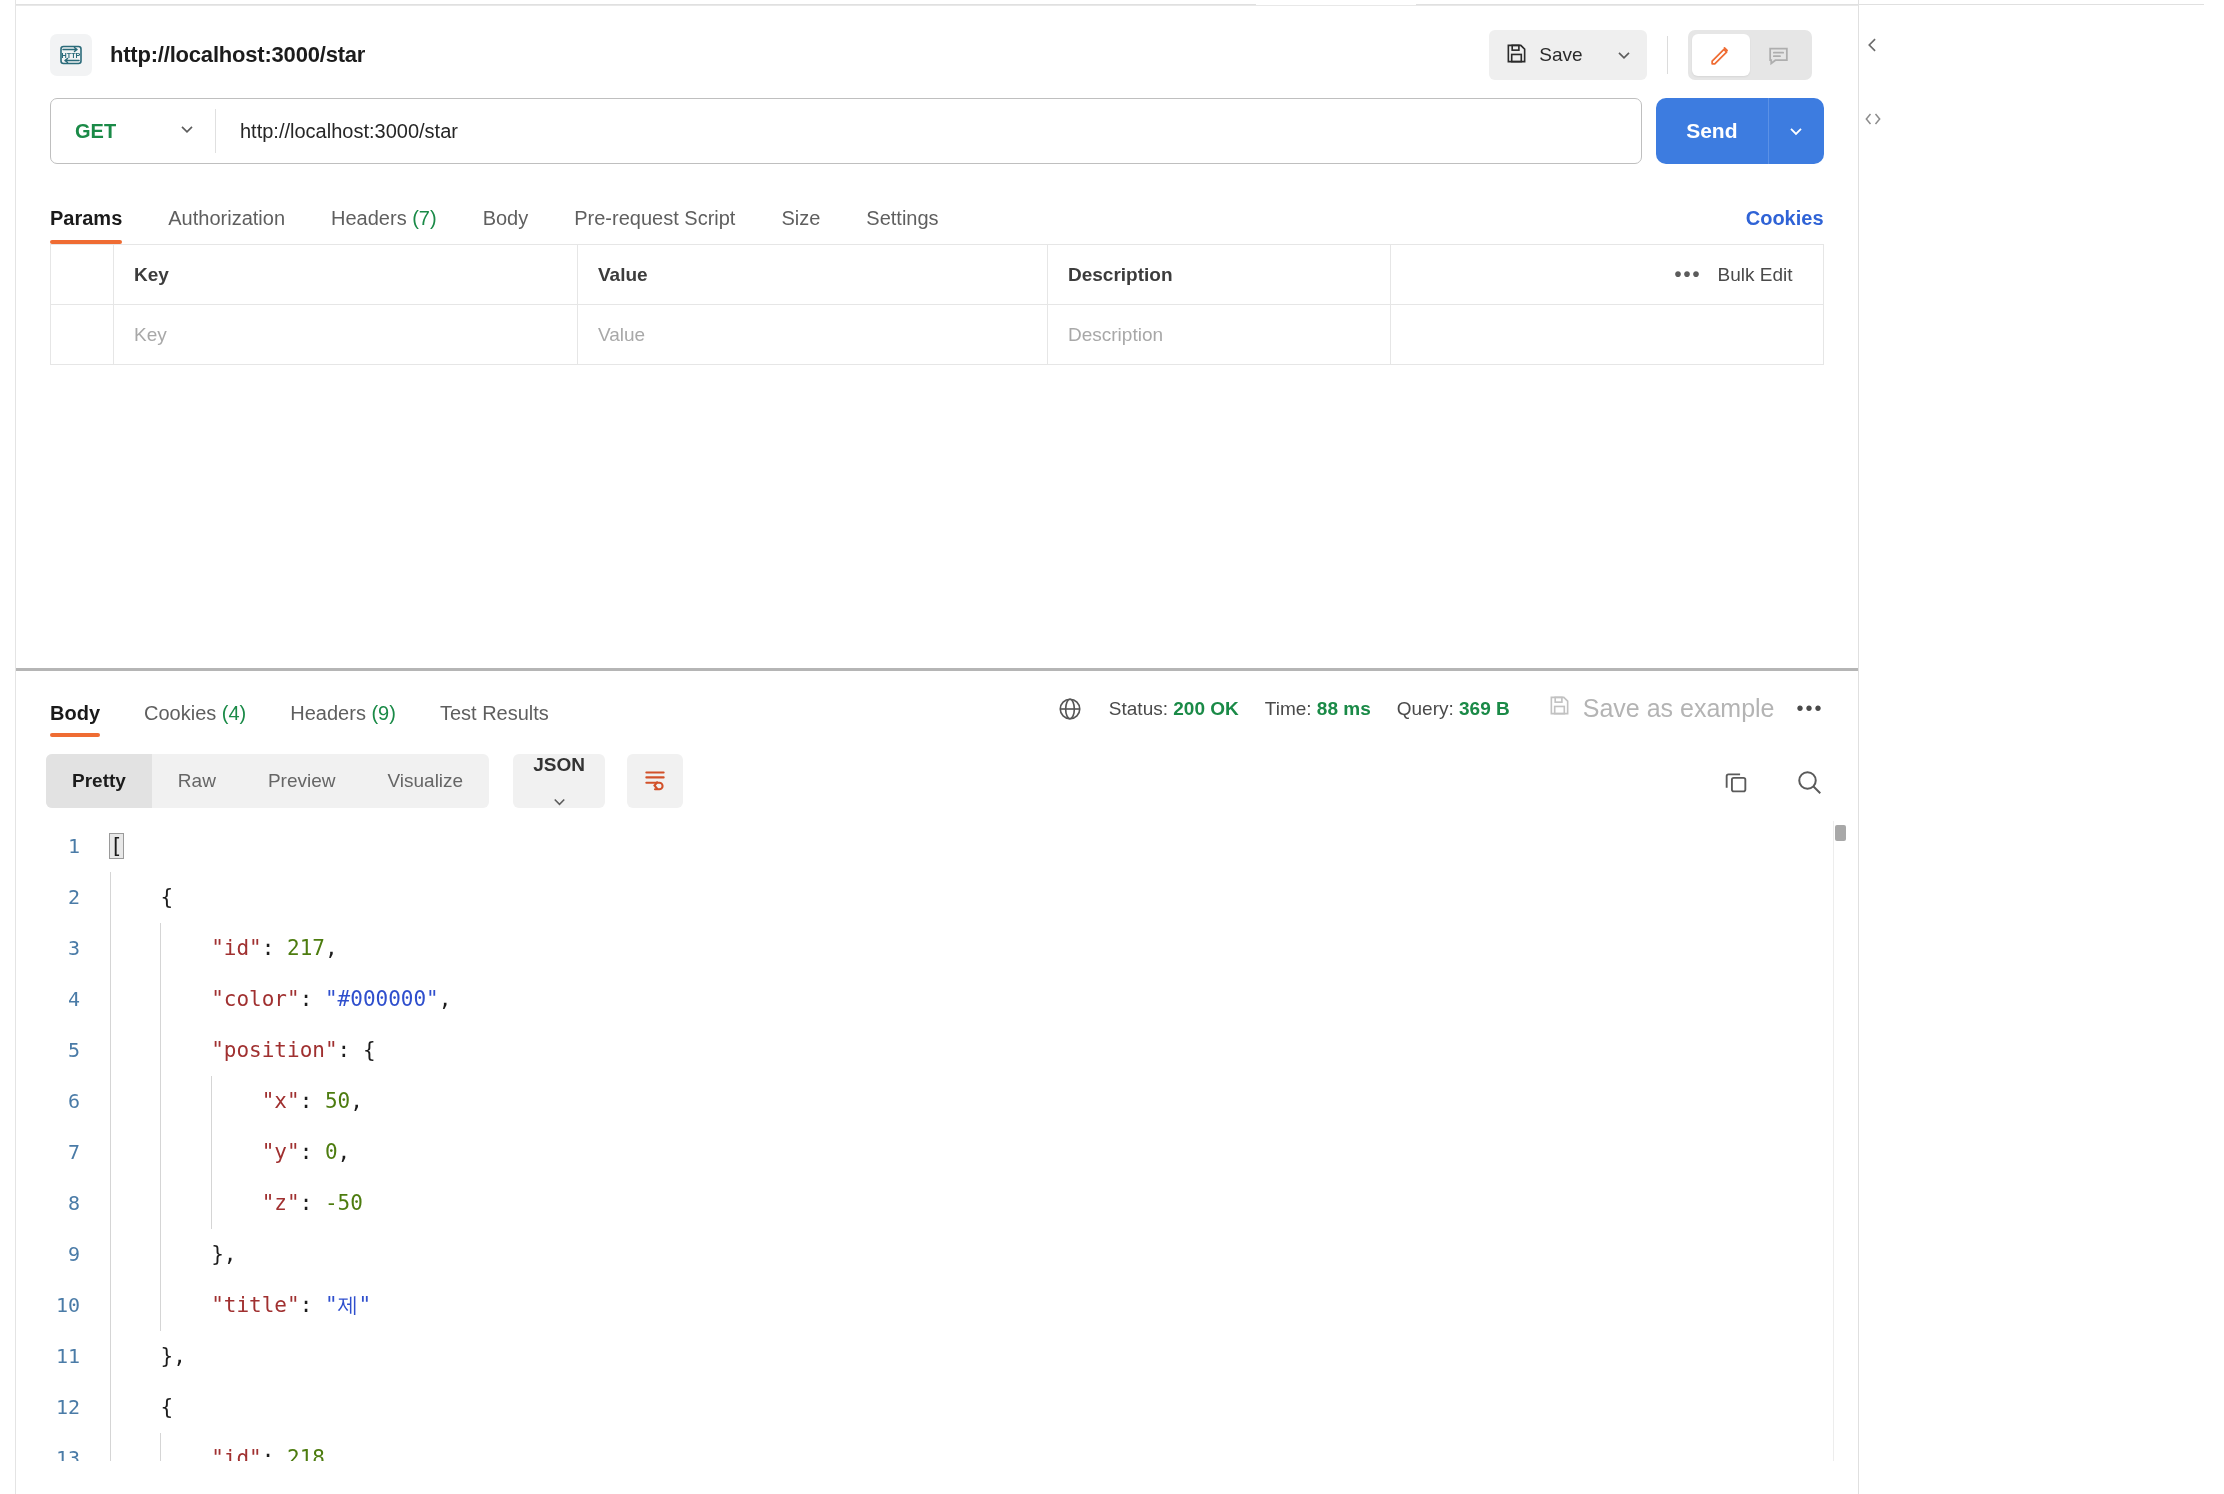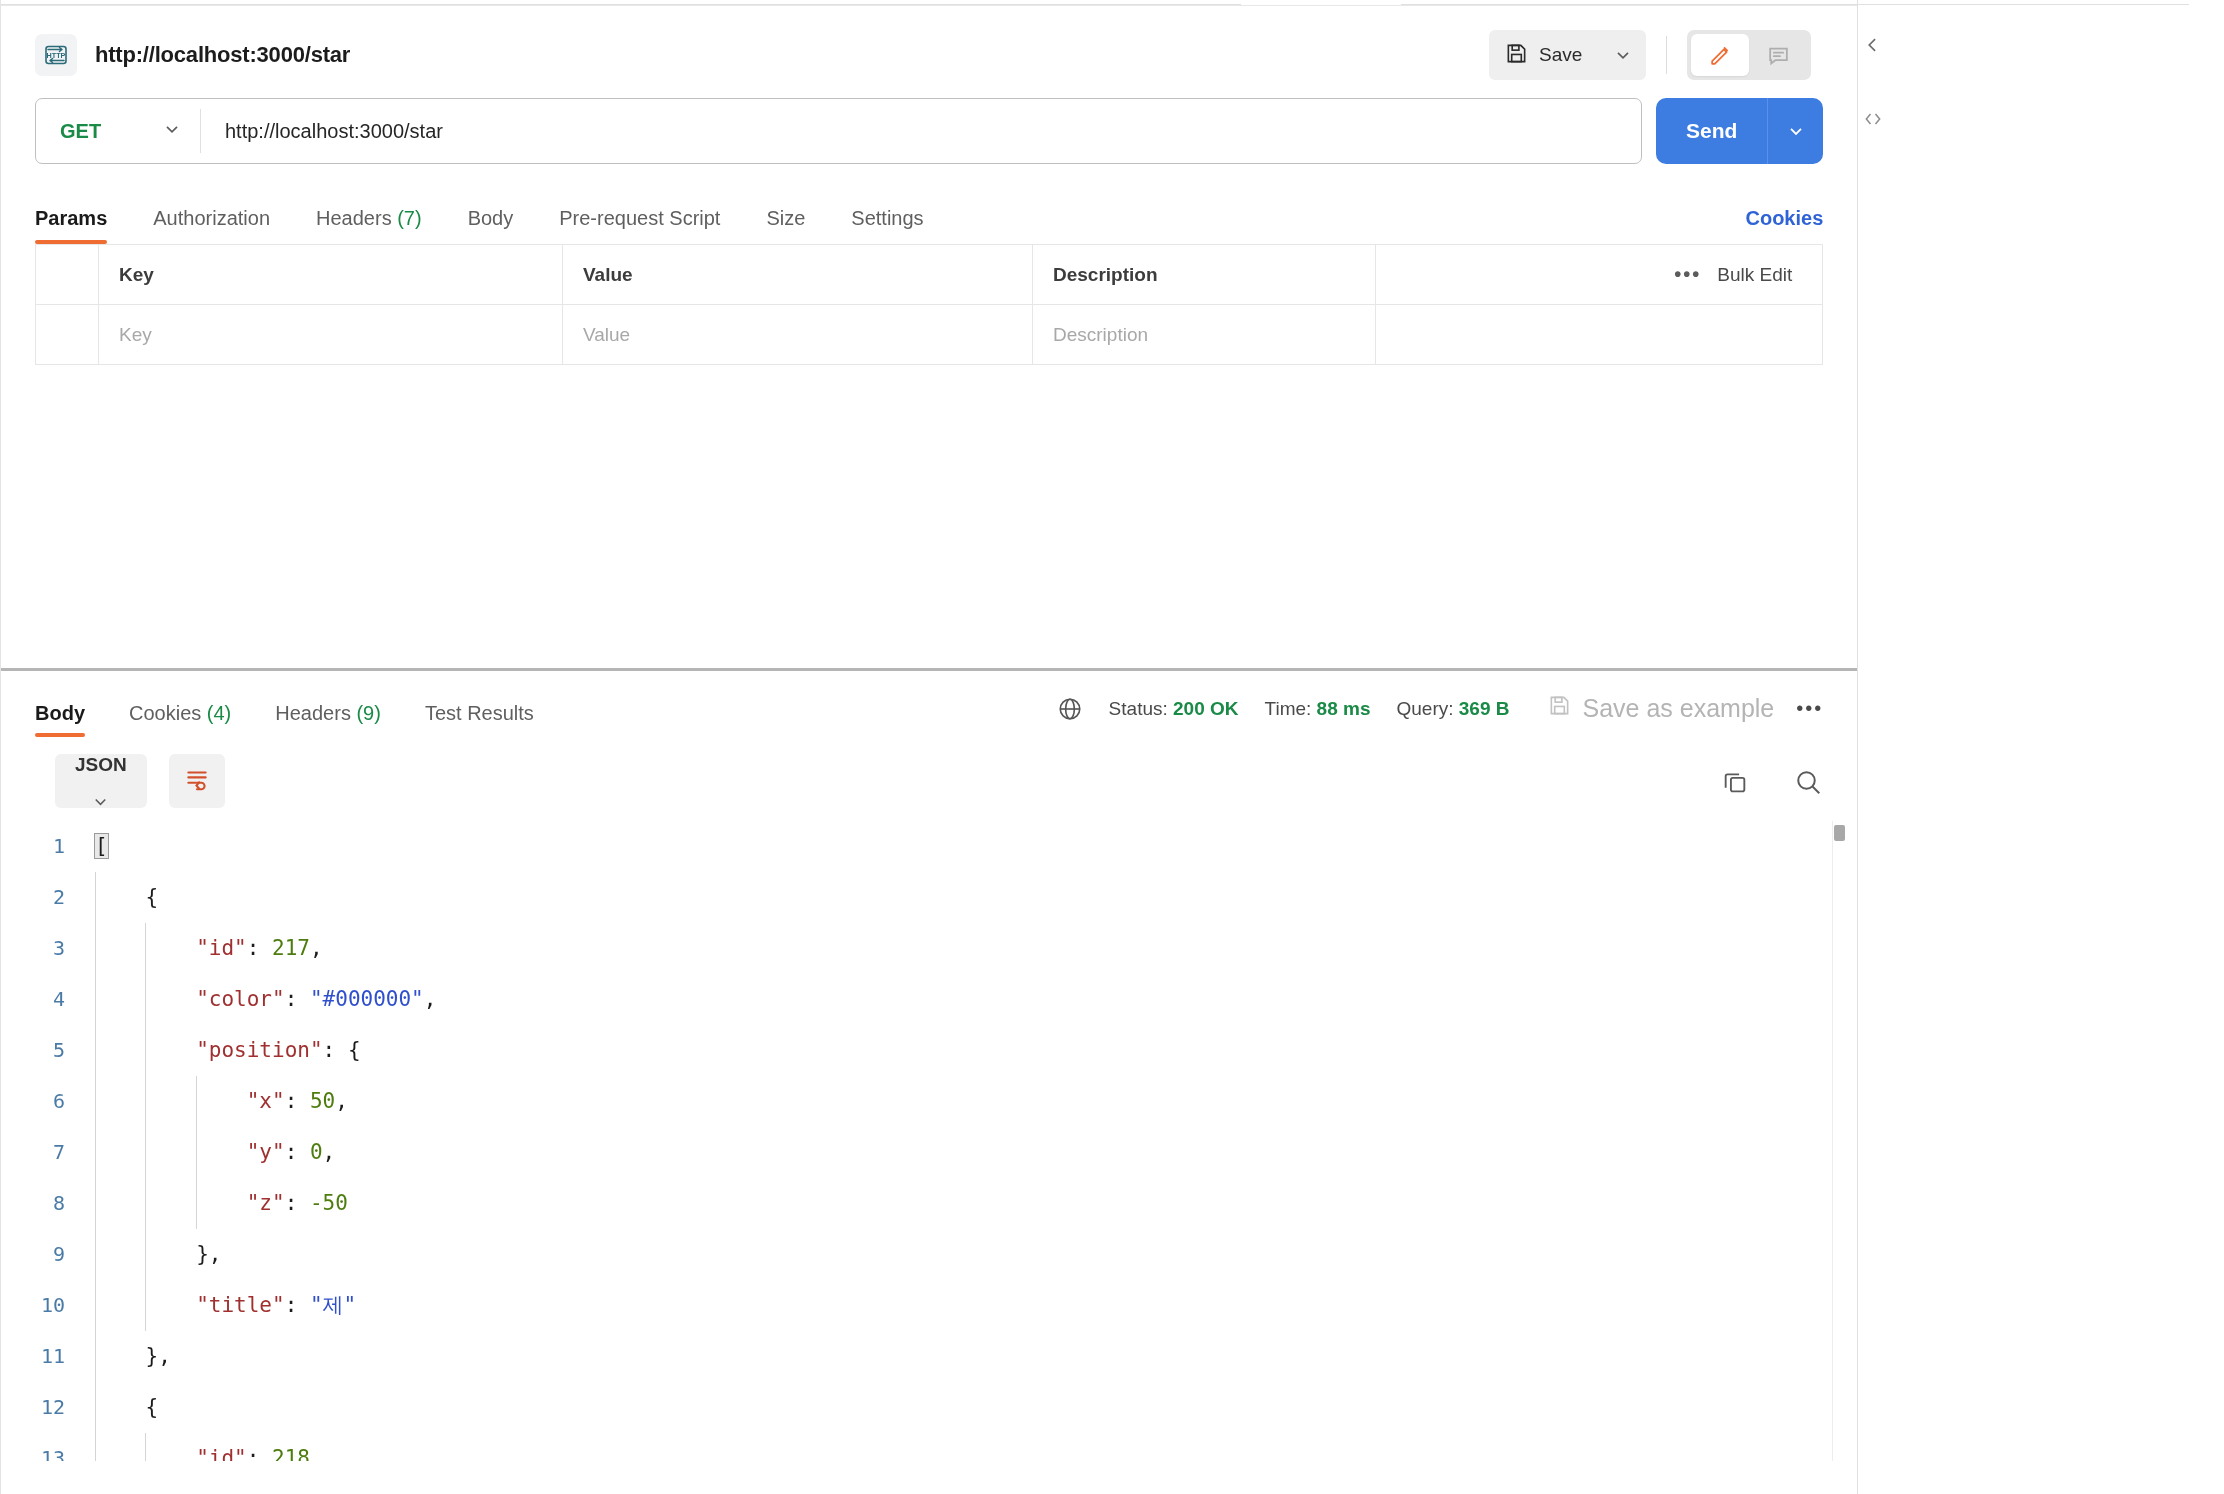--- a/index.html
+++ b/index.html
@@ -4,21 +4,21 @@
 <title>Postman Request</title>
 <style>
   * { box-sizing: border-box; margin: 0; padding: 0; }
   html, body {
     width: 2224px; height: 1494px;
     background: #ffffff;
     font-family: "Liberation Sans", sans-serif;
     color: #2b2b2b;
     overflow: hidden;
   }
-  .app { position: relative; width: 1888px; height: 1494px; display: flex; }
+  .app { position: relative; width: 1888px; height: 1494px; display: flex; padding-left: 15px; }
   .main-col { width: 2188px; height: 1494px; position: relative; border-left: 1px solid #e4e4e4; }
   .right-rail {
     width: 36px; height: 1494px; background: #fff;
     border-left: 1px solid #e0e0e0;
     display: flex; flex-direction: column; align-items: center;
     padding-top: 34px; gap: 52px;
   }
   .rail-icon { width: 22px; height: 22px; color: #6b6b6b; display: flex; align-items: center; justify-content: center; }
 
   
@@ -268,20 +268,26 @@
                 <rect x="7" y="13" width="10" height="7.5"></rect>
               </svg>
             </span>
             <span>Save as example</span>
           </span>
           <span class="resp-dots">•••</span>
         </div>
       </div>
 
       <div class="fmt-bar">
+        <div class="seg-group">
+          <div class="seg active">Pretty</div>
+          <div class="seg">Raw</div>
+          <div class="seg">Preview</div>
+          <div class="seg">Visualize</div>
+        </div>
         <div class="json-sel">
           <span>JSON</span>
           <span>
             <svg width="19" height="19" viewBox="0 0 24 24" fill="none" stroke="#5c5c5c" stroke-width="2">
                 <path d="M6 9.5l6 6 6-6"></path>
               </svg>
           </span>
         </div>
         <div class="wrap-btn">
           <span>

